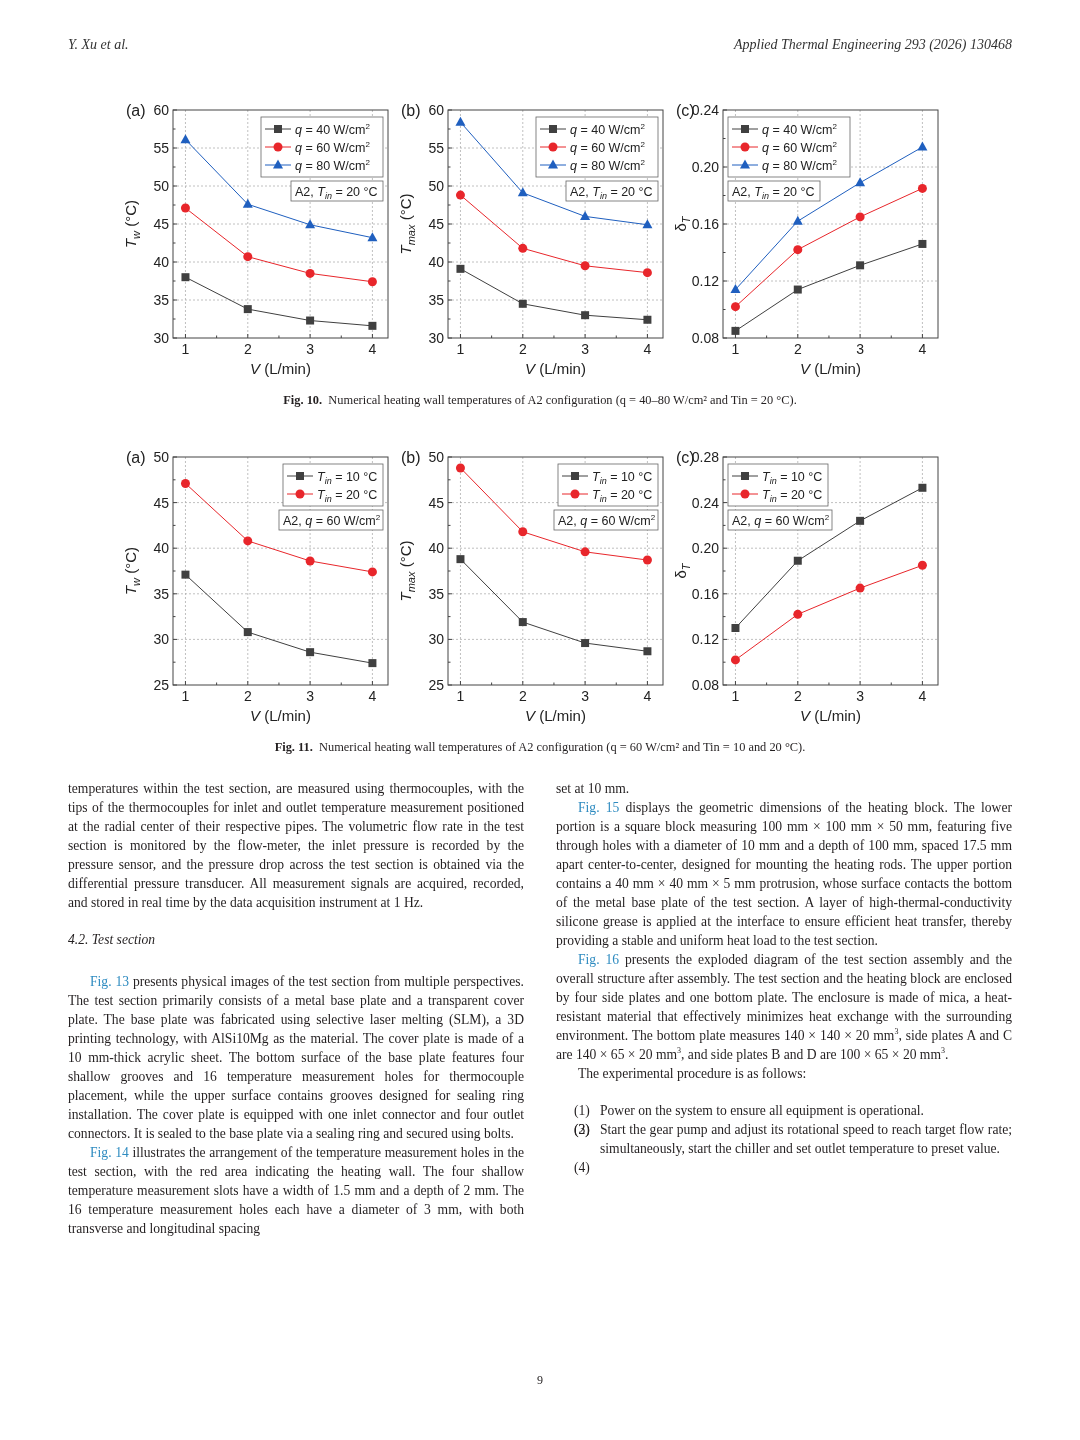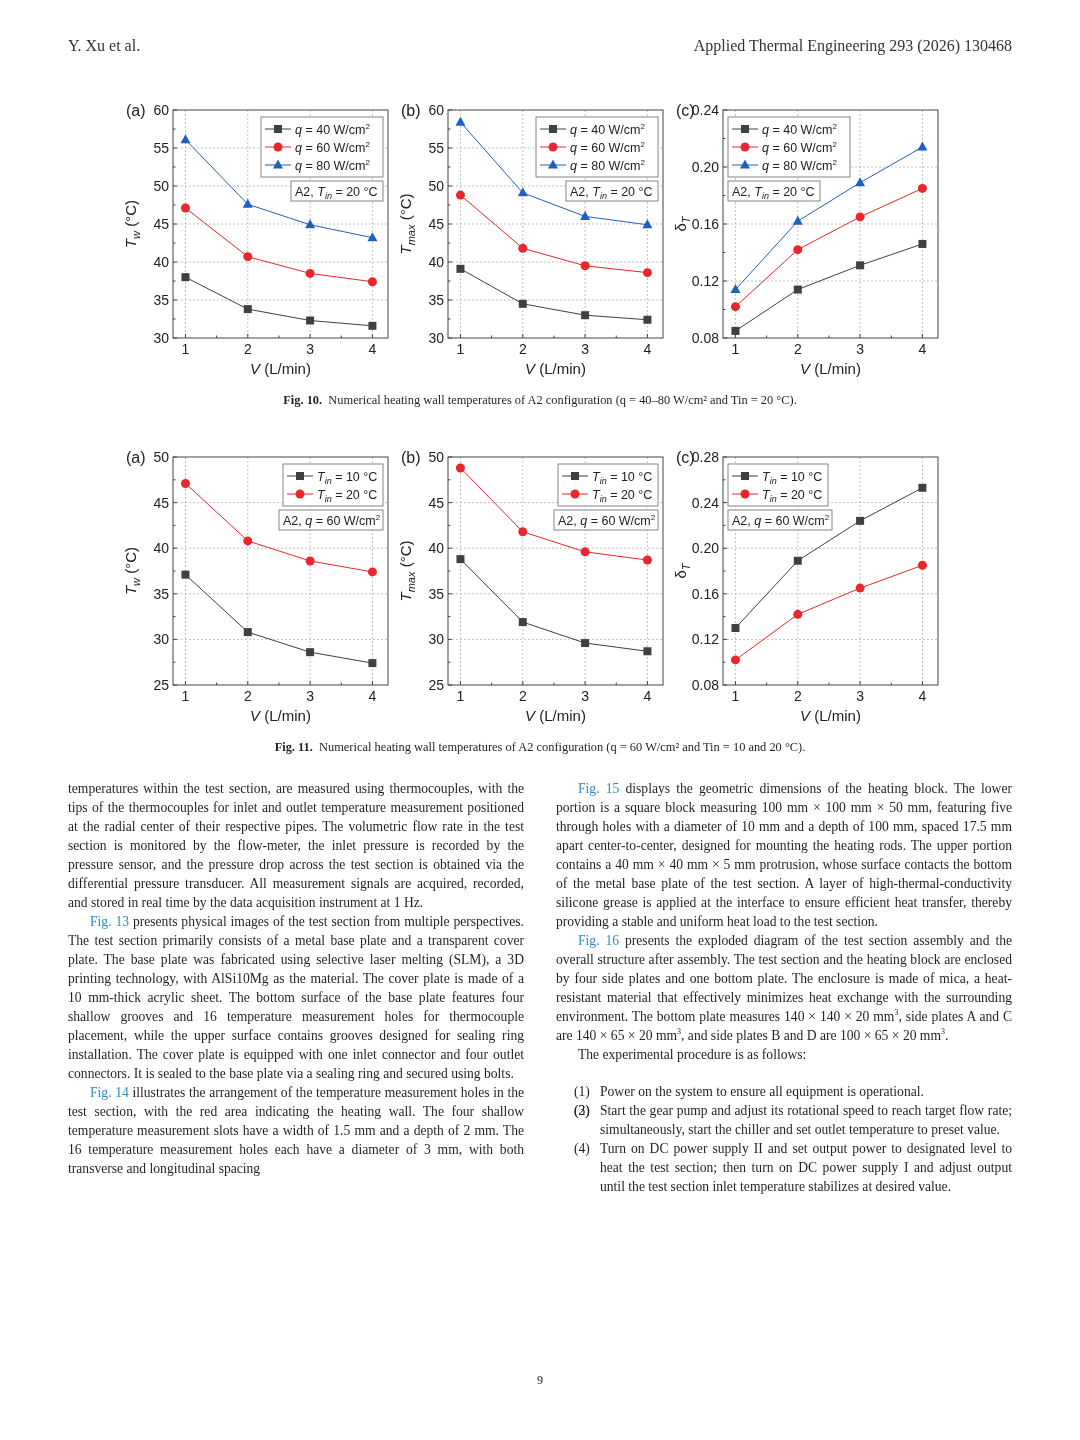--- a/index.html
+++ b/index.html
@@ -1,18 +1,18 @@
 <!DOCTYPE html>
 <html><head>
 <meta charset="utf-8">
 <style>
   html, body { margin: 0; padding: 0; background: #ffffff; }
   body { width: 1080px; height: 1440px; position: relative; overflow: hidden;
          font-family: "Liberation Serif", "DejaVu Serif", serif; color: #231f20; }
-  .running-head { position: absolute; top: 37px; font-size: 16px; color: #333; }
+  .running-head { position: absolute; top: 37px; font-size: 14px; font-style: italic; color: #333; }
   .rh-left { left: 68px; }
   .rh-right { right: 68px; }
   .figure { position: absolute; left: 118px; width: 845px; }
   .fig10 { top: 98px; height: 285px; }
   .fig11 { top: 445px; height: 285px; }
   .panel { position: absolute; top: 0; width: 282px; height: 285px; }
   .panel svg { width: 282px; height: 285px; display: block; }
   .caption { position: absolute; left: 0; width: 1080px; text-align: center; font-size: 12.4px; }
   .caption b { font-weight: bold; }
   .cap10 { top: 393px; }
@@ -531,30 +531,32 @@
       </svg>
     </div>
 </div>
 <div class="caption cap11">
   <b>Fig. 11.</b>&nbsp;
   <span>Numerical heating wall temperatures of A2 configuration (q = 60 W/cm² and Tin = 10 and 20 °C).</span>
 </div>
 
 <div class="col col-left">
   <p>temperatures within the test section, are measured using thermocouples, with the tips of the thermocouples for inlet and outlet temperature measurement positioned at the radial center of their respective pipes. The volumetric flow rate in the test section is monitored by the flow-meter, the inlet pressure is recorded by the pressure sensor, and the pressure drop across the test section is obtained via the differential pressure transducer. All measurement signals are acquired, recorded, and stored in real time by the data acquisition instrument at 1 Hz.</p>
+  <p class="section-heading">4.2.  Test section</p>
   <p class="indent"><a class="link">Fig. 13</a><span> presents physical images of the test section from multiple perspectives. The test section primarily consists of a metal base plate and a transparent cover plate. The base plate was fabricated using selective laser melting (SLM), a 3D printing technology, with AlSi10Mg as the material. The cover plate is made of a 10 mm-thick acrylic sheet. The bottom surface of the base plate features four shallow grooves and 16 temperature measurement holes for thermocouple placement, while the upper surface contains grooves designed for sealing ring installation. The cover plate is equipped with one inlet connector and four outlet connectors. It is sealed to the base plate via a sealing ring and secured using bolts.</span></p>
   <p class="indent"><a class="link">Fig. 14</a><span> illustrates the arrangement of the temperature measurement holes in the test section, with the red area indicating the heating wall. The four shallow temperature measurement slots have a width of 1.5 mm and a depth of 2 mm. The 16 temperature measurement holes each have a diameter of 3 mm, with both transverse and longitudinal spacing</span></p>
 </div>
 
 <div class="col col-right">
+  <p>set at 10 mm.</p>
   <p class="indent"><a class="link">Fig. 15</a><span> displays the geometric dimensions of the heating block. The lower portion is a square block measuring 100 mm × 100 mm × 50 mm, featuring five through holes with a diameter of 10 mm and a depth of 100 mm, spaced 17.5 mm apart center-to-center, designed for mounting the heating rods. The upper portion contains a 40 mm × 40 mm × 5 mm protrusion, whose surface contacts the bottom of the metal base plate of the test section. A layer of high-thermal-conductivity silicone grease is applied at the interface to ensure efficient heat transfer, thereby providing a stable and uniform heat load to the test section.</span></p>
   <p class="indent"><a class="link">Fig. 16</a><span> presents the exploded diagram of the test section assembly and the overall structure after assembly. The test section and the heating block are enclosed by four side plates and one bottom plate. The enclosure is made of mica, a heat-resistant material that effectively minimizes heat exchange with the surrounding environment. The bottom plate measures 140 × 140 × 20 mm</span><sup>3</sup><span>, side plates A and C are 140 × 65 × 20 mm</span><sup>3</sup><span>, and side plates B and D are 100 × 65 × 20 mm</span><sup>3</sup><span>.</span></p>
   <p class="indent">The experimental procedure is as follows:</p>
   <div class="gap"></div>
   <ol class="steps">
     <li><span class="num">(1)</span><span>Power on the system to ensure all equipment is operational.</span></li>
     <li><span class="num">(2)</span></li>
     <li><span class="num">(3)</span><span>Start the gear pump and adjust its rotational speed to reach target flow rate; simultaneously, start the chiller and set outlet temperature to preset value.</span></li>
-    <li><span class="num">(4)</span><span>Turn on DC power supply II and set output power to designated level to heat the test section; then turn on DC power supply I and adjust output until the test section inlet temperature stabilizes at desired value.</span></li>
+    <li><span class="num">(4)</span></li>
   </ol>
 </div>
 
 <div class="page-number">9</div>
 
 </body></html>

